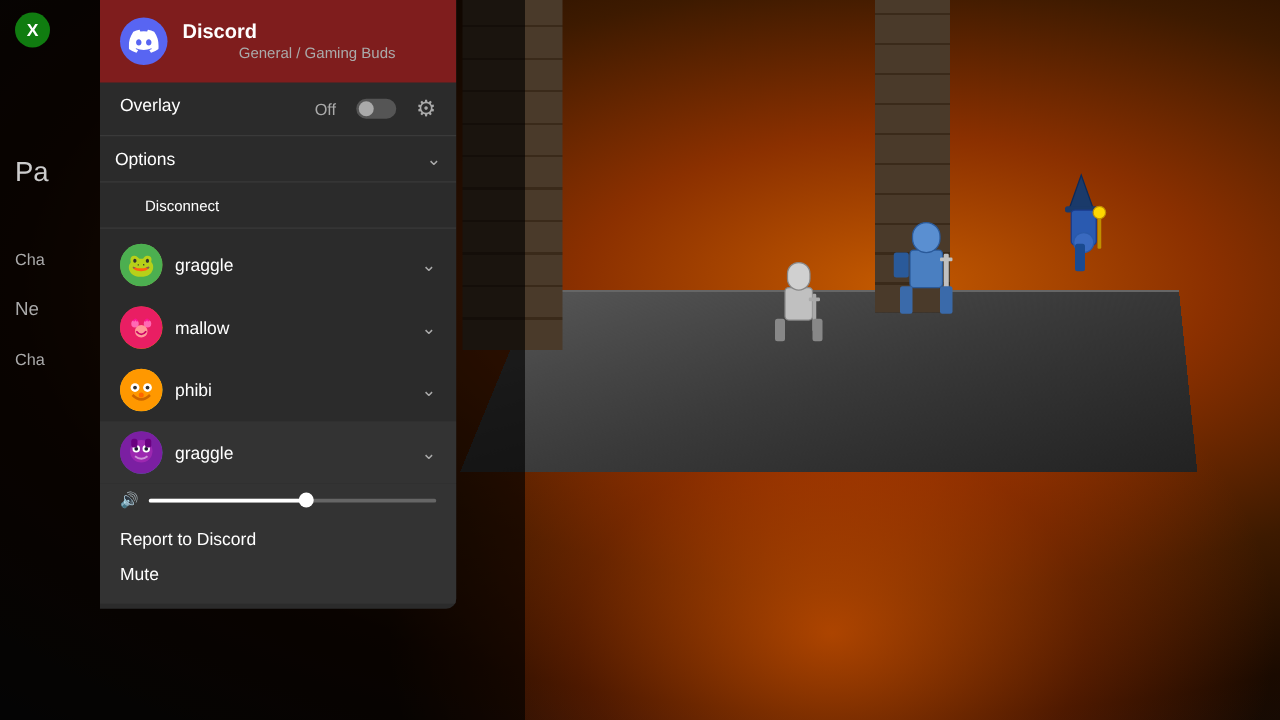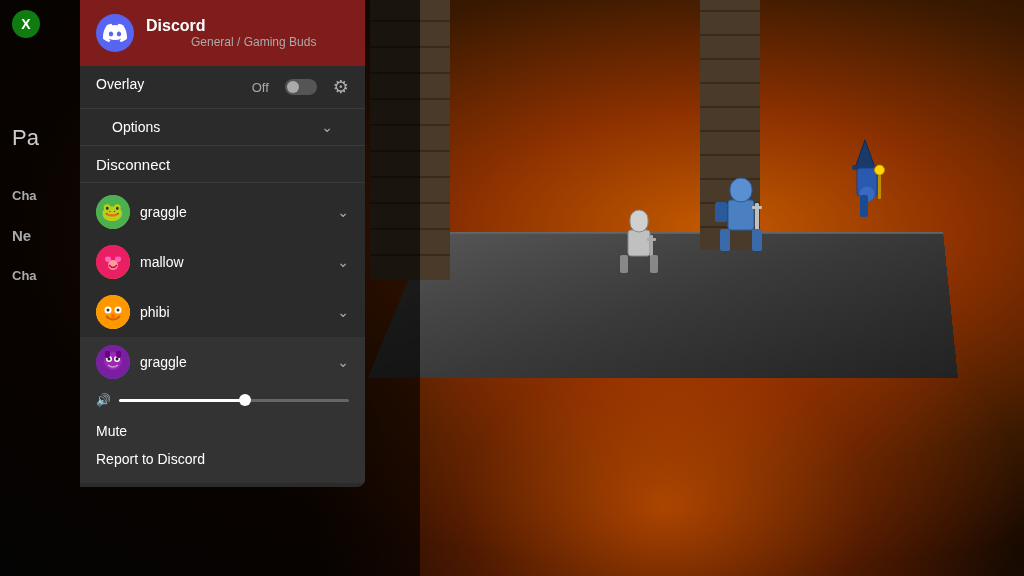--- a/index.html
+++ b/index.html
@@ -162,21 +162,21 @@
       color: #aaaaaa;
       font-size: 18px;
       cursor: pointer;
     }
 
     
     .options-row {
       display: flex;
       align-items: center;
       justify-content: space-between;
-      padding: 10px 32px;
+      padding: 10px 12px;
       border-bottom: 1px solid #3a3a3a;
       cursor: pointer;
     }
 
     .options-label {
       color: #ffffff;
       font-size: 14px;
     }
 
     .chevron {
@@ -186,21 +186,22 @@
 
     
     .disconnect-row {
       padding: 10px 16px 8px;
       border-bottom: 1px solid #3a3a3a;
       cursor: pointer;
     }
 
     .disconnect-label {
       color: #ffffff;
-      font-size: 15px;
+      font-size: 12px;
+      margin-left: 20px;
     }
 
     
     .user-list {
       padding: 4px 0;
     }
 
     .user-row {
       display: flex;
       align-items: center;
@@ -378,21 +379,21 @@
 </div>
 
 <div class="left-overlay"></div>
 
 <div class="xbox-bar">
   <div class="xbox-icon">X</div>
 </div>
 
 <div style="position:absolute; top:97px; left:12px; color:#ccc; font-size:22px; font-weight:300; z-index:10;margin-top:28px;">Pa</div>
 
-<div style="position:absolute; top:188px; left:12px; z-index:10;font-weight:bold;">
+<div style="position:absolute; top:200px; left:12px; z-index:10;">
   <div style="color:#aaa; font-size:13px; margin-bottom:24px;">Cha</div>
   <div style="color:#aaa; font-size:15px; margin-bottom:24px;">Ne</div>
   <div style="color:#aaa; font-size:13px; margin-bottom:24px;">Cha</div>
 </div>
 
 <div class="discord-panel">
 
   <div class="discord-header">
     <div class="discord-logo">
       <svg viewBox="0 0 24 24" xmlns="http://www.w3.org/2000/svg">
@@ -496,18 +497,18 @@
       </div>
 
       <div class="user-expanded">
         <div class="volume-row">
           <span class="vol-icon">🔊</span>
           <div class="volume-slider-track">
             <div class="volume-slider-fill"></div>
             <div class="volume-thumb"></div>
           </div>
         </div>
+        <div class="action-item">Report to Discord</div>
         <div class="action-item">Mute</div>
-        <div class="action-item">Report to Discord</div>
       </div>
     </div>
   </div>
 </div>
 
 </body></html>

